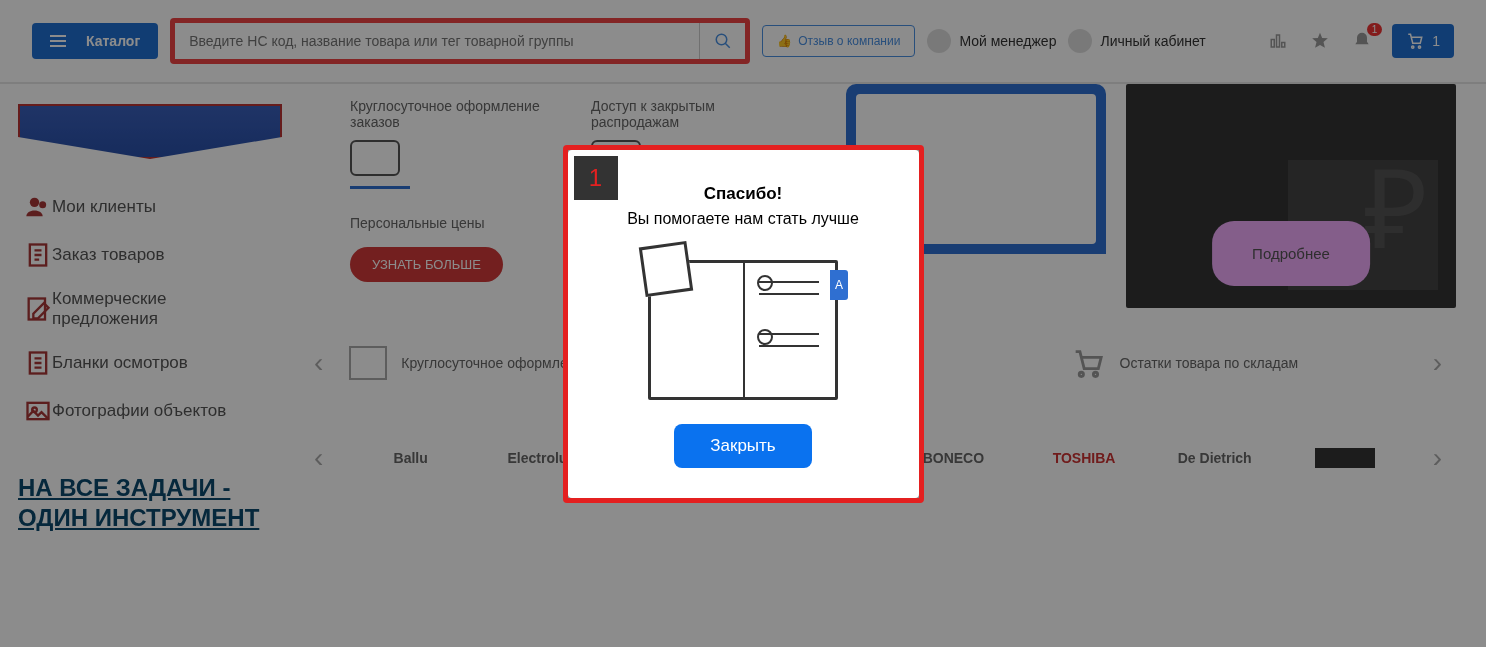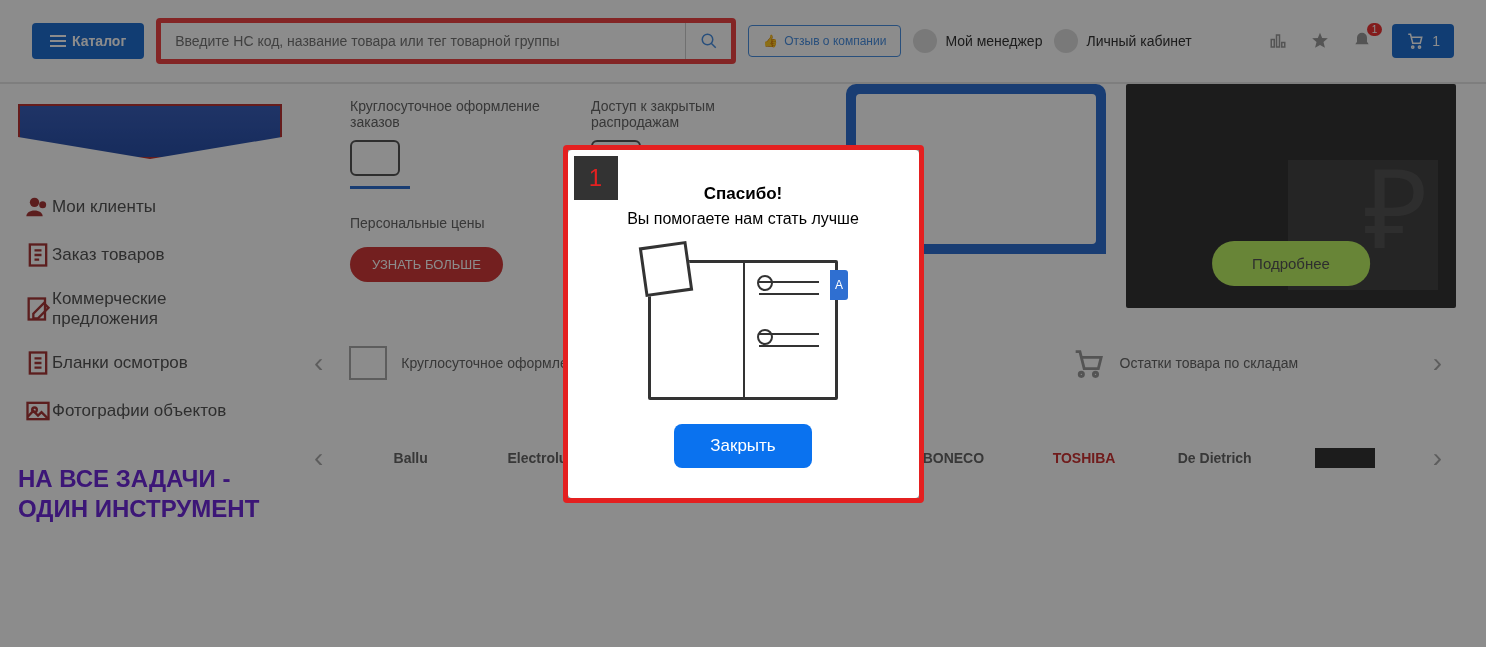--- a/index.html
+++ b/index.html
@@ -1,58 +1,58 @@
 <!DOCTYPE html>
 <html><head>
 <meta charset="utf-8">
 <style>
 * { margin: 0; padding: 0; box-sizing: border-box; font-family: Arial, sans-serif; }
 body { width: 1486px; height: 647px; background: #fff; overflow: hidden; position: relative; }
 
 
 .top-bar { display: flex; align-items: center; gap: 12px; padding: 18px 32px; background: #fff; border-bottom: 2px solid #e6e6e6; }
-.catalog-btn { display: flex; align-items: center; gap: 6px; background: #1f6fd1; color: #fff; border: none; border-radius: 4px; padding: 10px 18px; font-size: 14px; font-weight: bold; cursor: pointer; }
+.catalog-btn { display: flex; align-items: center; gap: 20px; background: #1f6fd1; color: #fff; border: none; border-radius: 4px; padding: 10px 18px; font-size: 14px; font-weight: bold; cursor: pointer; }
 .hamburger { display: inline-flex; flex-direction: column; gap: 3px; }
 .hamburger span { display: block; width: 16px; height: 2px; background: #fff; }
 .search-wrap { display: flex; flex: 0 0 580px; border: 5px solid #ef4444; border-radius: 4px; overflow: hidden; }
 .search-input { flex: 1; border: none; padding: 10px 14px; font-size: 14px; color: #888; outline: none; }
 .search-btn { width: 46px; border: none; background: #fff; border-left: 1px solid #ccc; cursor: pointer; display: flex; align-items: center; justify-content: center; }
 .review-btn { border: 1px solid #4a90e2; color: #4a90e2; background: #fff; border-radius: 4px; padding: 8px 14px; font-size: 12px; cursor: pointer; display: flex; align-items: center; gap: 6px; }
 .hdr-link { display: flex; align-items: center; gap: 8px; font-size: 14px; color: #333; cursor: pointer; }
 .avatar { width: 24px; height: 24px; border-radius: 50%; background: #ddd; }
 .top-right { margin-left: auto; display: flex; align-items: center; gap: 18px; }
 .icon-btn { width: 24px; height: 24px; display: flex; align-items: center; justify-content: center; color: #999; cursor: pointer; position: relative; }
 .badge { position: absolute; top: -6px; right: -8px; background: #e33; color: #fff; font-size: 10px; border-radius: 8px; padding: 1px 5px; }
 .cart-btn { background: #1f6fd1; color: #fff; border: none; border-radius: 4px; padding: 8px 14px; cursor: pointer; display: flex; align-items: center; gap: 8px; font-size: 14px; }
 
 
 .page { display: flex; }
 .sidebar { width: 300px; padding: 20px 18px; }
 .shield { height: 55px; background: linear-gradient(#3a5fbb, #2950a8); clip-path: polygon(0 0, 100% 0, 100% 60%, 50% 100%, 0 60%); margin-bottom: 24px; border: 2px solid #b33; }
 .side-item { display: flex; align-items: center; gap: 0; padding: 10px 6px; font-size: 17px; color: #555; cursor: pointer; }
 .side-ico { width: 28px; height: 28px; color: #a83838; flex-shrink: 0; }
-.side-hdr { margin-top: 29px; font-size: 24px; font-weight: bold; color: #6d28d9; line-height: 1.25; }
+.side-hdr { margin-top: 38px; font-size: 24px; font-weight: bold; color: #0c4a6e; line-height: 1.25; text-decoration: underline; }
 
 .content { flex: 1; padding-right: 30px; }
 .hero { display: flex; gap: 20px; position: relative; }
 .hero-left { flex: 1; background: #fff; padding: 14px 34px 26px 50px; position: relative; }
 .hero-arrow { position: absolute; top: 22px; width: 40px; height: 40px; background: #a8a8a8; color: #fff; display: flex; align-items: center; justify-content: center; cursor: pointer; font-size: 20px; }
 .hero-arrow.left { left: 5px; }
 .hero-cols { display: flex; gap: 40px; margin-bottom: 12px; }
 .hero-col { flex: 1; font-size: 14px; color: #666; }
 .hero-icon { width: 50px; height: 36px; border: 2px solid #555; border-radius: 6px; margin: 10px 0; }
 .hero-blue-line { width: 60px; height: 3px; background: #2f6fd1; margin-bottom: 14px; }
 .hero-sub { color: #666; font-size: 14px; margin-bottom: 16px; }
 .learn-btn { background: #d13a3a; color: #fff; border: none; border-radius: 18px; padding: 10px 22px; font-size: 13px; cursor: pointer; }
 .hero-screen { width: 260px; height: 170px; background: #2f6fd1; border-radius: 10px 10px 0 0; position: relative; overflow: hidden; }
 .hero-screen::after { content: ""; position: absolute; inset: 10px; background: #fff; border-radius: 4px; }
 .hero-right { width: 330px; background: #333; border-radius: 2px; padding: 22px; position: relative; color: #888; font-size: 12px; }
 .ruble-box { position: absolute; right: 18px; bottom: 18px; width: 150px; height: 130px; background: #444; }
 .ruble-box::after { content: "₽"; position: absolute; right: 10px; top: -30px; font-size: 110px; color: #555; }
-.more-btn { position: absolute; left: 50%; transform: translateX(-50%); bottom: 22px; background: #bef264; border: none; border-radius: 22px; padding: 14px 40px; font-size: 15px; color: #555; cursor: pointer; text-align: center; }
+.more-btn { position: absolute; left: 50%; transform: translateX(-50%); bottom: 22px; background: #f0abfc; border: none; border-radius: 22px; padding: 24px 40px; font-size: 15px; color: #555; cursor: pointer; text-align: center; }
 
 .strip { display: flex; align-items: center; gap: 20px; margin-top: 20px; padding: 18px 8px; }
 .strip-arrow { color: #aaa; font-size: 28px; cursor: pointer; padding: 0 6px; }
 .strip-item { flex: 1; display: flex; align-items: center; gap: 14px; font-size: 14px; color: #666; }
 .strip-ico { width: 38px; height: 34px; border: 2px solid #aaa; }
 
 .brands { display: flex; align-items: center; gap: 32px; margin-top: 26px; padding: 18px 8px; }
 .brand { flex: 1; text-align: center; color: #666; font-size: 14px; font-weight: bold; }
 .b-zanussi { background: #e7b13a; color: #333; padding: 6px 10px; border-radius: 3px; }
 .b-toshiba { color: #c33; }

